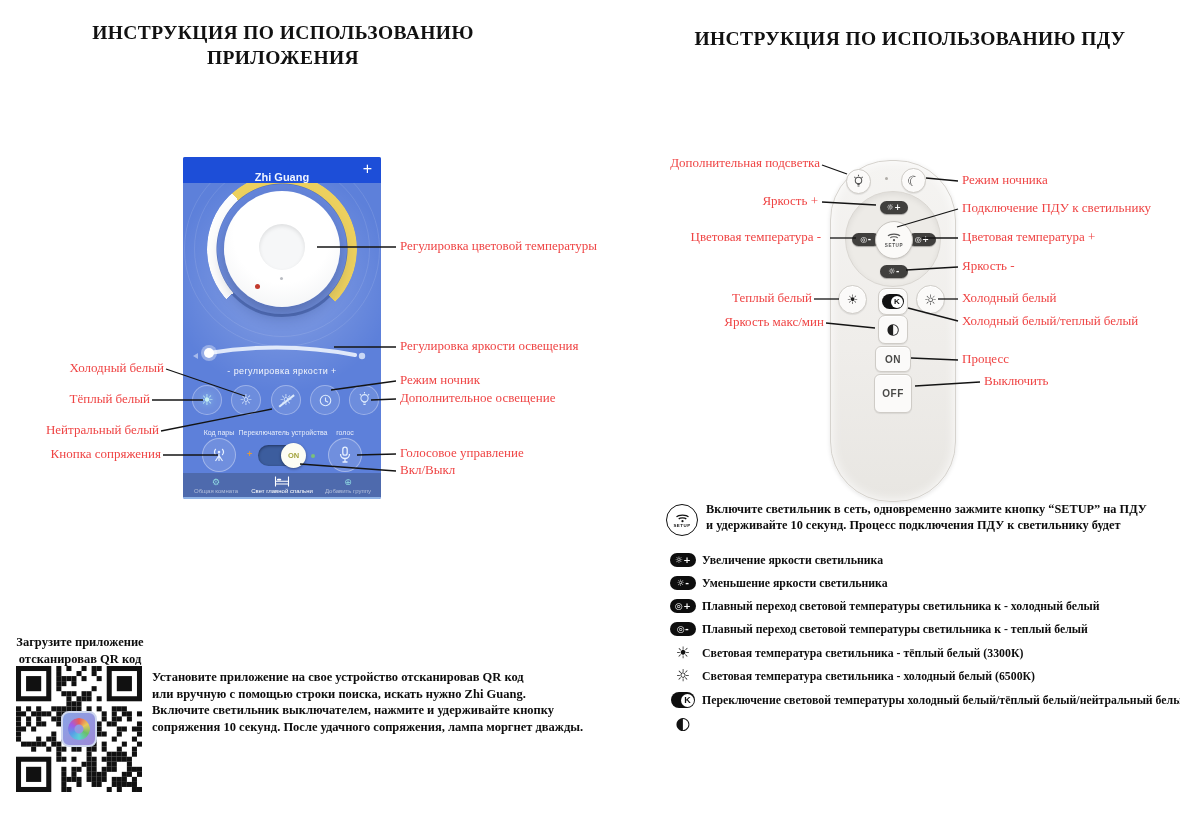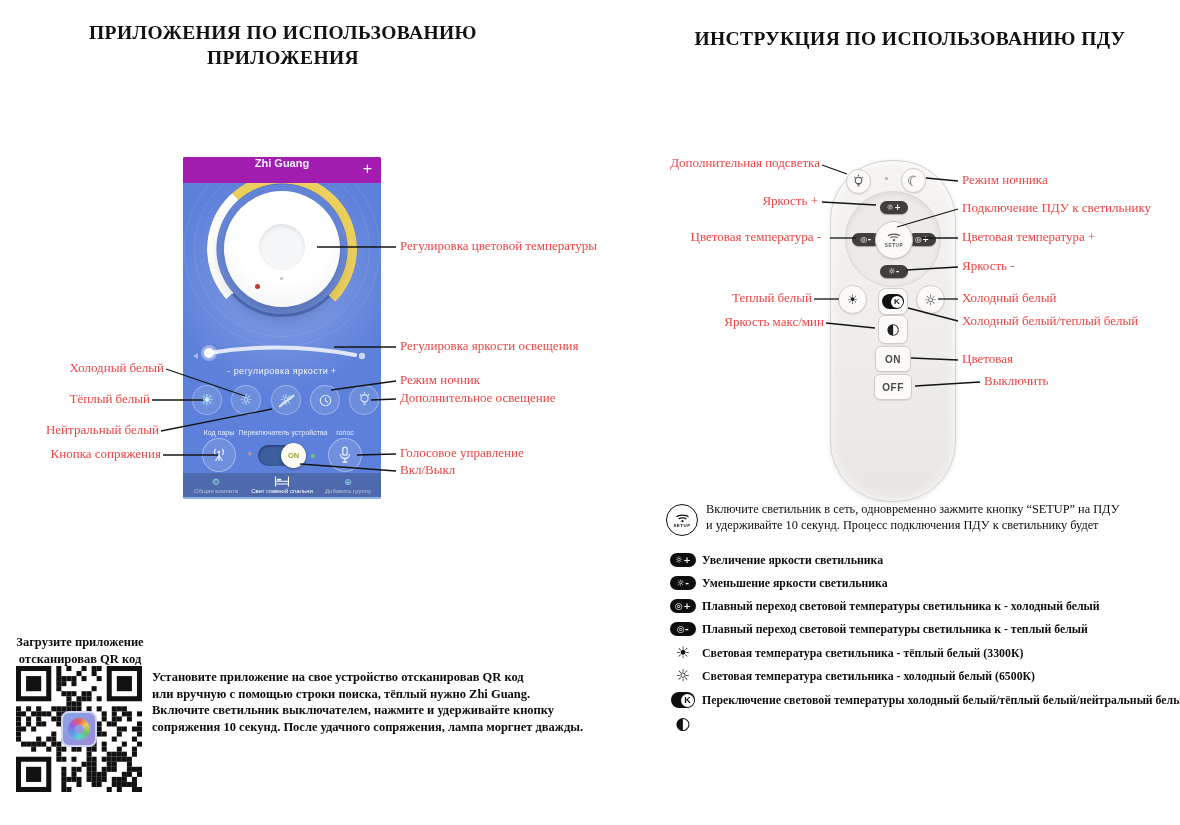--- a/index.html
+++ b/index.html
@@ -5,21 +5,21 @@
 *{margin:0;padding:0;box-sizing:border-box}
 html,body{width:1180px;height:825px}
 body{position:relative;background:#fff;font-family:"Liberation Serif",serif;color:#0d0d0d;overflow:hidden}
 .lines{position:absolute;left:0;top:0;pointer-events:none;z-index:5}
 .title{position:absolute;font-weight:700;font-size:19.5px;line-height:25px;text-align:center;letter-spacing:.4px;color:#111}
 .callout{position:absolute;font-weight:400;font-size:13px;line-height:14px;white-space:nowrap;color:#ef4444;z-index:6}
 .callout.r{text-align:right}
 
 .phone{position:absolute;left:183px;top:157px;width:198px;height:342px;background:#5d80da;overflow:hidden;border-radius:2px}
 .phone-glow{position:absolute;left:-30px;top:20px;width:258px;height:230px;background:radial-gradient(circle at 50% 45%,rgba(255,255,255,.14) 0 30%,rgba(255,255,255,0) 62%)}
-.phone-header{position:absolute;left:0;top:0;width:100%;height:26px;background:#a21caf;display:flex;align-items:flex-start;justify-content:center}
+.phone-header{position:absolute;left:0;top:0;width:100%;height:26px;background:#1d4ed8;display:flex;align-items:flex-end;justify-content:center}
 .phone-header .ttl{color:#eef3ff;font:700 11px "Liberation Sans",sans-serif}
 .phone-add{position:absolute;right:9px;top:3px;color:#fff;font:400 16px "Liberation Sans",sans-serif}
 .ring{position:absolute;border-radius:50%;border:1px solid rgba(255,255,255,.11)}
 .arc-back{position:absolute;left:31px;top:24px;width:136px;height:136px;border-radius:50%;border:3px solid rgba(45,70,140,.45)}
 .arc{position:absolute;left:24px;top:17px;width:150px;height:150px;border-radius:50%;
   background:conic-gradient(#ecd05e 0 135deg,rgba(0,0,0,0) 135deg 228deg,#fdfdfd 228deg 318deg,#ecd05e 318deg 360deg);
   -webkit-mask:radial-gradient(circle,transparent 0 65px,#000 66px);mask:radial-gradient(circle,transparent 0 65px,#000 66px)}
 .knob{position:absolute;left:41px;top:34px;width:116px;height:116px;border-radius:50%;
   background:radial-gradient(circle at 50% 38%,#ffffff 0 52%,#edeff1 100%);box-shadow:0 8px 16px rgba(10,20,60,.28)}
 .dimple{position:absolute;left:35px;top:33px;width:46px;height:46px;border-radius:50%;background:#f6f7f8;
@@ -66,21 +66,21 @@
 .glyph-dark{font:400 13px "DejaVu Sans",sans-serif;color:#1f1f1f;line-height:13px}
 .glyph-mid{font:400 14px "DejaVu Sans",sans-serif;color:#3a3a3a;line-height:14px}
 .kpill{width:22px;height:15px;border-radius:8px;background:#111;display:flex;align-items:center;justify-content:flex-end;padding-right:1px}
 .kcirc{width:12px;height:12px;border-radius:50%;background:#fff;color:#111;font:700 8px "Liberation Sans",sans-serif;
   display:flex;align-items:center;justify-content:center}
 .onoff{font:700 10px "Liberation Sans",sans-serif;color:#4a4a48;letter-spacing:.5px}
 
 .leg-setup-ico{position:absolute;left:666px;top:504px;width:32px;height:32px;border-radius:50%;border:1.6px solid #111;background:#fff;
   display:flex;flex-direction:column;align-items:center;justify-content:center}
 .leg-setup-ico .st{font:700 4.4px "Liberation Sans",sans-serif;color:#111;letter-spacing:.5px}
-.leg-setup-text{position:absolute;left:706px;top:502px;font-weight:400;font-size:12.3px;line-height:15.6px;white-space:nowrap}
+.leg-setup-text{position:absolute;left:706px;top:502px;font-weight:700;font-size:12.3px;line-height:15.6px;white-space:nowrap}
 .leg-row{position:absolute;left:664px;height:20px;display:flex;align-items:center;z-index:2}
 .leg-ico{width:38px;display:flex;align-items:center;justify-content:center}
 .leg-text{font-weight:700;font-size:11.8px;white-space:nowrap;color:#0d0d0d}
 .leg-pill{width:26px;height:14px;border-radius:8px;background:#0e0e0e;color:#fff;font:700 9px "DejaVu Sans",sans-serif;
   display:flex;align-items:center;justify-content:center;letter-spacing:.5px}
 .leg-sun{font:400 16px "DejaVu Sans",sans-serif;color:#111;line-height:16px}
 .leg-half{font:400 17px "DejaVu Sans",sans-serif;color:#111;line-height:17px}
 .leg-kpill{width:24px;height:16px;border-radius:9px;background:#0e0e0e;display:flex;align-items:center;justify-content:flex-end;padding-right:1px}
 .leg-kcirc{width:13px;height:13px;border-radius:50%;background:#fff;color:#111;font:700 9px "Liberation Sans",sans-serif;
   display:flex;align-items:center;justify-content:center}
@@ -119,21 +119,21 @@
     <line x1="922" y1="238" x2="958" y2="238"></line>
     <line x1="906" y1="270" x2="958" y2="267"></line>
     <line x1="938" y1="299" x2="958" y2="299"></line>
     <line x1="908" y1="308" x2="958" y2="321"></line>
     <line x1="911" y1="358" x2="958" y2="360"></line>
     <line x1="915" y1="386" x2="980" y2="382"></line>
   </g>
 </svg>
 
 <div class="title" style="left:63px;top:20px;width:440px">
-  <div>ПРИЛОЖЕНИЯ ПО ИСПОЛЬЗОВАНИЮ</div>
+  <div>ИНСТРУКЦИЯ ПО ИСПОЛЬЗОВАНИЮ</div>
   <div>ПРИЛОЖЕНИЯ</div>
 </div>
 <div class="title" style="left:675px;top:26px;width:470px">ИНСТРУКЦИЯ ПО ИСПОЛЬЗОВАНИЮ ПДУ</div>
 
 <div class="phone">
   <div class="phone-glow"></div>
   <div class="ring" style="left:11px;top:4px;width:176px;height:176px"></div>
   <div class="ring" style="left:1px;top:-6px;width:196px;height:196px"></div>
   <div class="arc-back"></div>
   <div class="arc"></div>
@@ -271,37 +271,37 @@
   <div class="rbtn c29" style="left:85px;top:124px">
     <span class="glyph-mid">☼</span>
   </div>
 
   <div class="rbtn" style="left:47px;top:154px;width:30px;height:29px;border-radius:7px">
     <span class="glyph-dark" style="font-size:15px">◐</span>
   </div>
   <div class="rbtn" style="left:44px;top:185px;width:36px;height:26px;border-radius:6px">
     <span class="onoff">ON</span>
   </div>
-  <div class="rbtn" style="left:43px;top:213px;width:38px;height:26px;border-radius:6px">
+  <div class="rbtn" style="left:43px;top:213px;width:38px;height:39px;border-radius:6px">
     <span class="onoff">OFF</span>
   </div>
 </div>
 
 <div class="callout r" style="right:360px;top:156px">Дополнительная подсветка</div>
 <div class="callout r" style="right:362px;top:194px">Яркость +</div>
 <div class="callout r" style="right:359px;top:230px">Цветовая температура -</div>
 <div class="callout r" style="right:368px;top:291px">Теплый белый</div>
 <div class="callout r" style="right:356px;top:315px">Яркость макс/мин</div>
 <div class="callout" style="left:962px;top:173px">Режим ночника</div>
 <div class="callout" style="left:962px;top:201px">Подключение ПДУ к светильнику</div>
 <div class="callout" style="left:962px;top:230px">Цветовая температура +</div>
 <div class="callout" style="left:962px;top:259px">Яркость -</div>
 <div class="callout" style="left:962px;top:291px">Холодный белый</div>
 <div class="callout" style="left:962px;top:314px">Холодный белый/теплый белый</div>
-<div class="callout" style="left:962px;top:352px">Цветовая</div>
+<div class="callout" style="left:962px;top:352px">Процесс</div>
 <div class="callout" style="left:984px;top:374px">Выключить</div>
 
 <div class="leg-setup-ico">
   <svg width="15" height="10" viewBox="0 0 14 10">
     <path d="M1 4 C3 1.5 11 1.5 13 4" fill="none" stroke="#111" stroke-width="1.2"></path>
     <path d="M3.2 6 C4.6 4.4 9.4 4.4 10.8 6" fill="none" stroke="#111" stroke-width="1.2"></path>
     <circle cx="7" cy="8.2" r="1.1" fill="#111"></circle>
   </svg>
   <span class="st">SETUP</span>
 </div>
@@ -585,18 +585,18 @@
       <rect x="0" y="90" width="35" height="35"></rect>
       <rect x="5" y="95" width="25" height="25" fill="#fff"></rect>
       <rect x="10" y="100" width="15" height="15"></rect>
     </svg>
   <div class="qr-app-icon">
       <div class="swirl"></div>
     </div>
 </div>
 <div class="para" style="top:669px">
   <div>Установите приложение на свое устройство отсканировав QR код</div>
-  <div>или вручную с помощью строки поиска, тёплый нужно Zhi Guang.</div>
+  <div>или вручную с помощью строки поиска, искать нужно Zhi Guang.</div>
 </div>
 <div class="para" style="top:702px">
   <div>Включите светильник выключателем, нажмите и удерживайте кнопку</div>
   <div>сопряжения 10 секунд. После удачного сопряжения, лампа моргнет дважды.</div>
 </div>
 
 </body></html>

